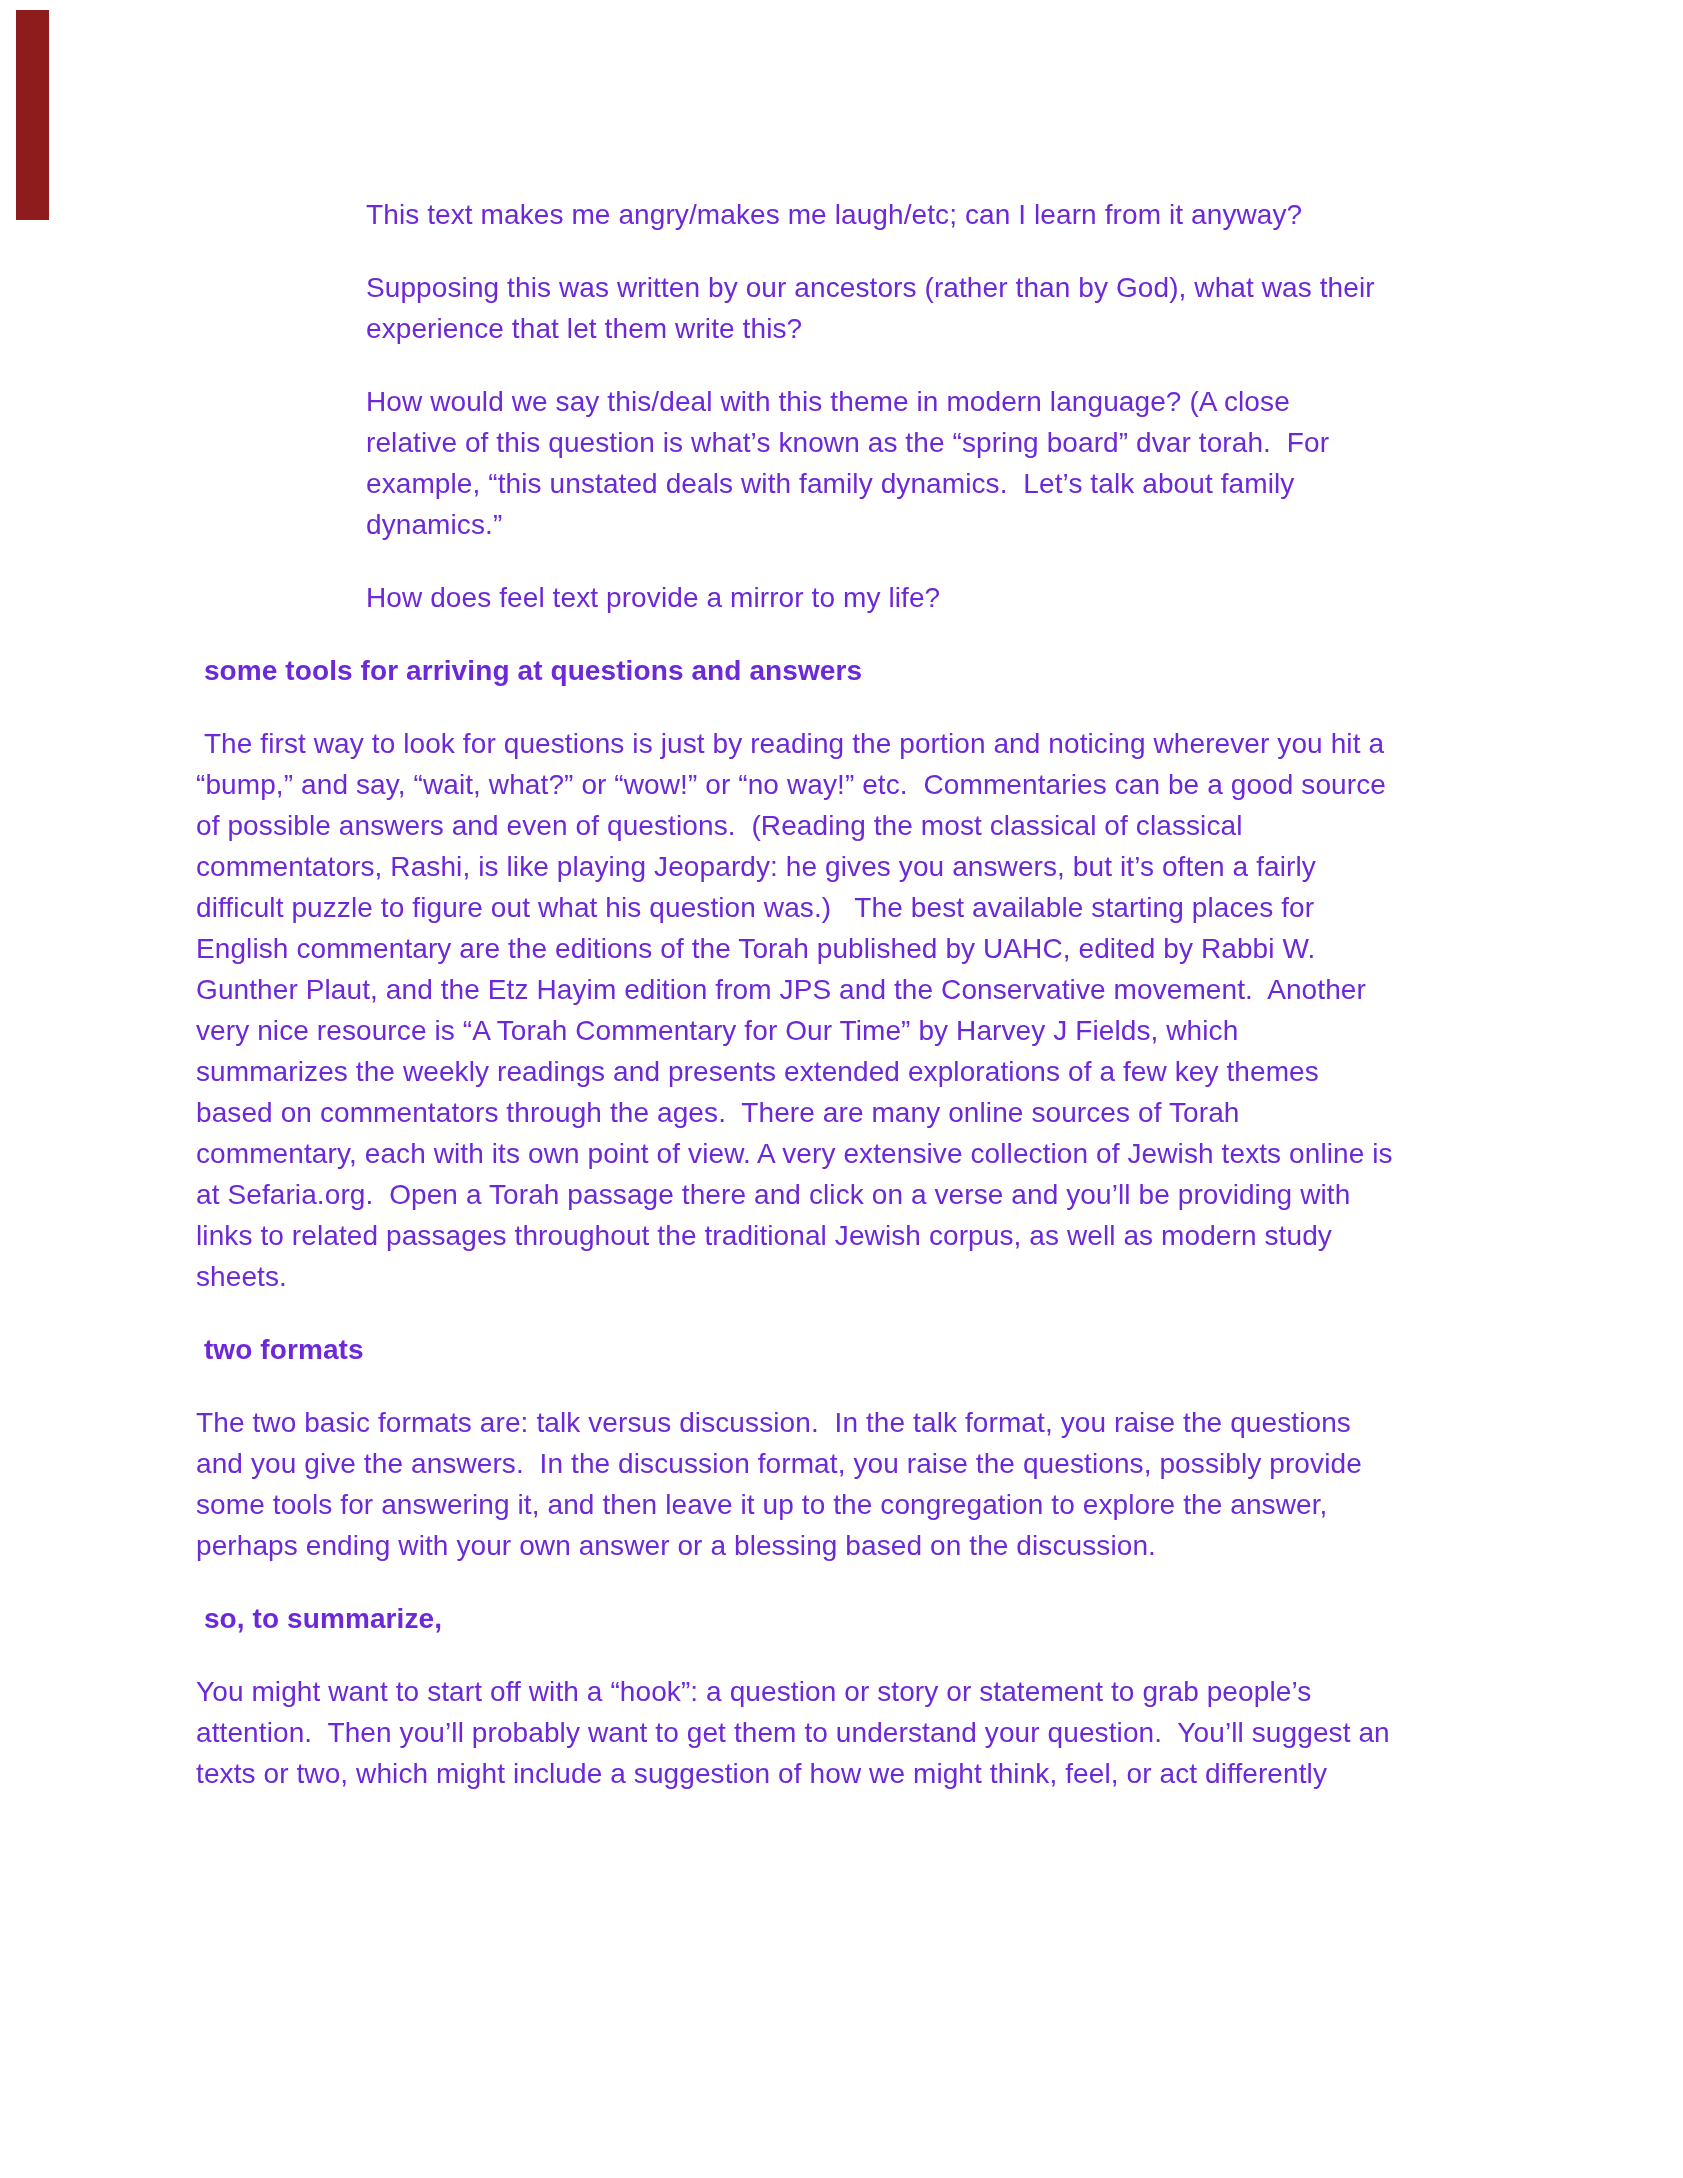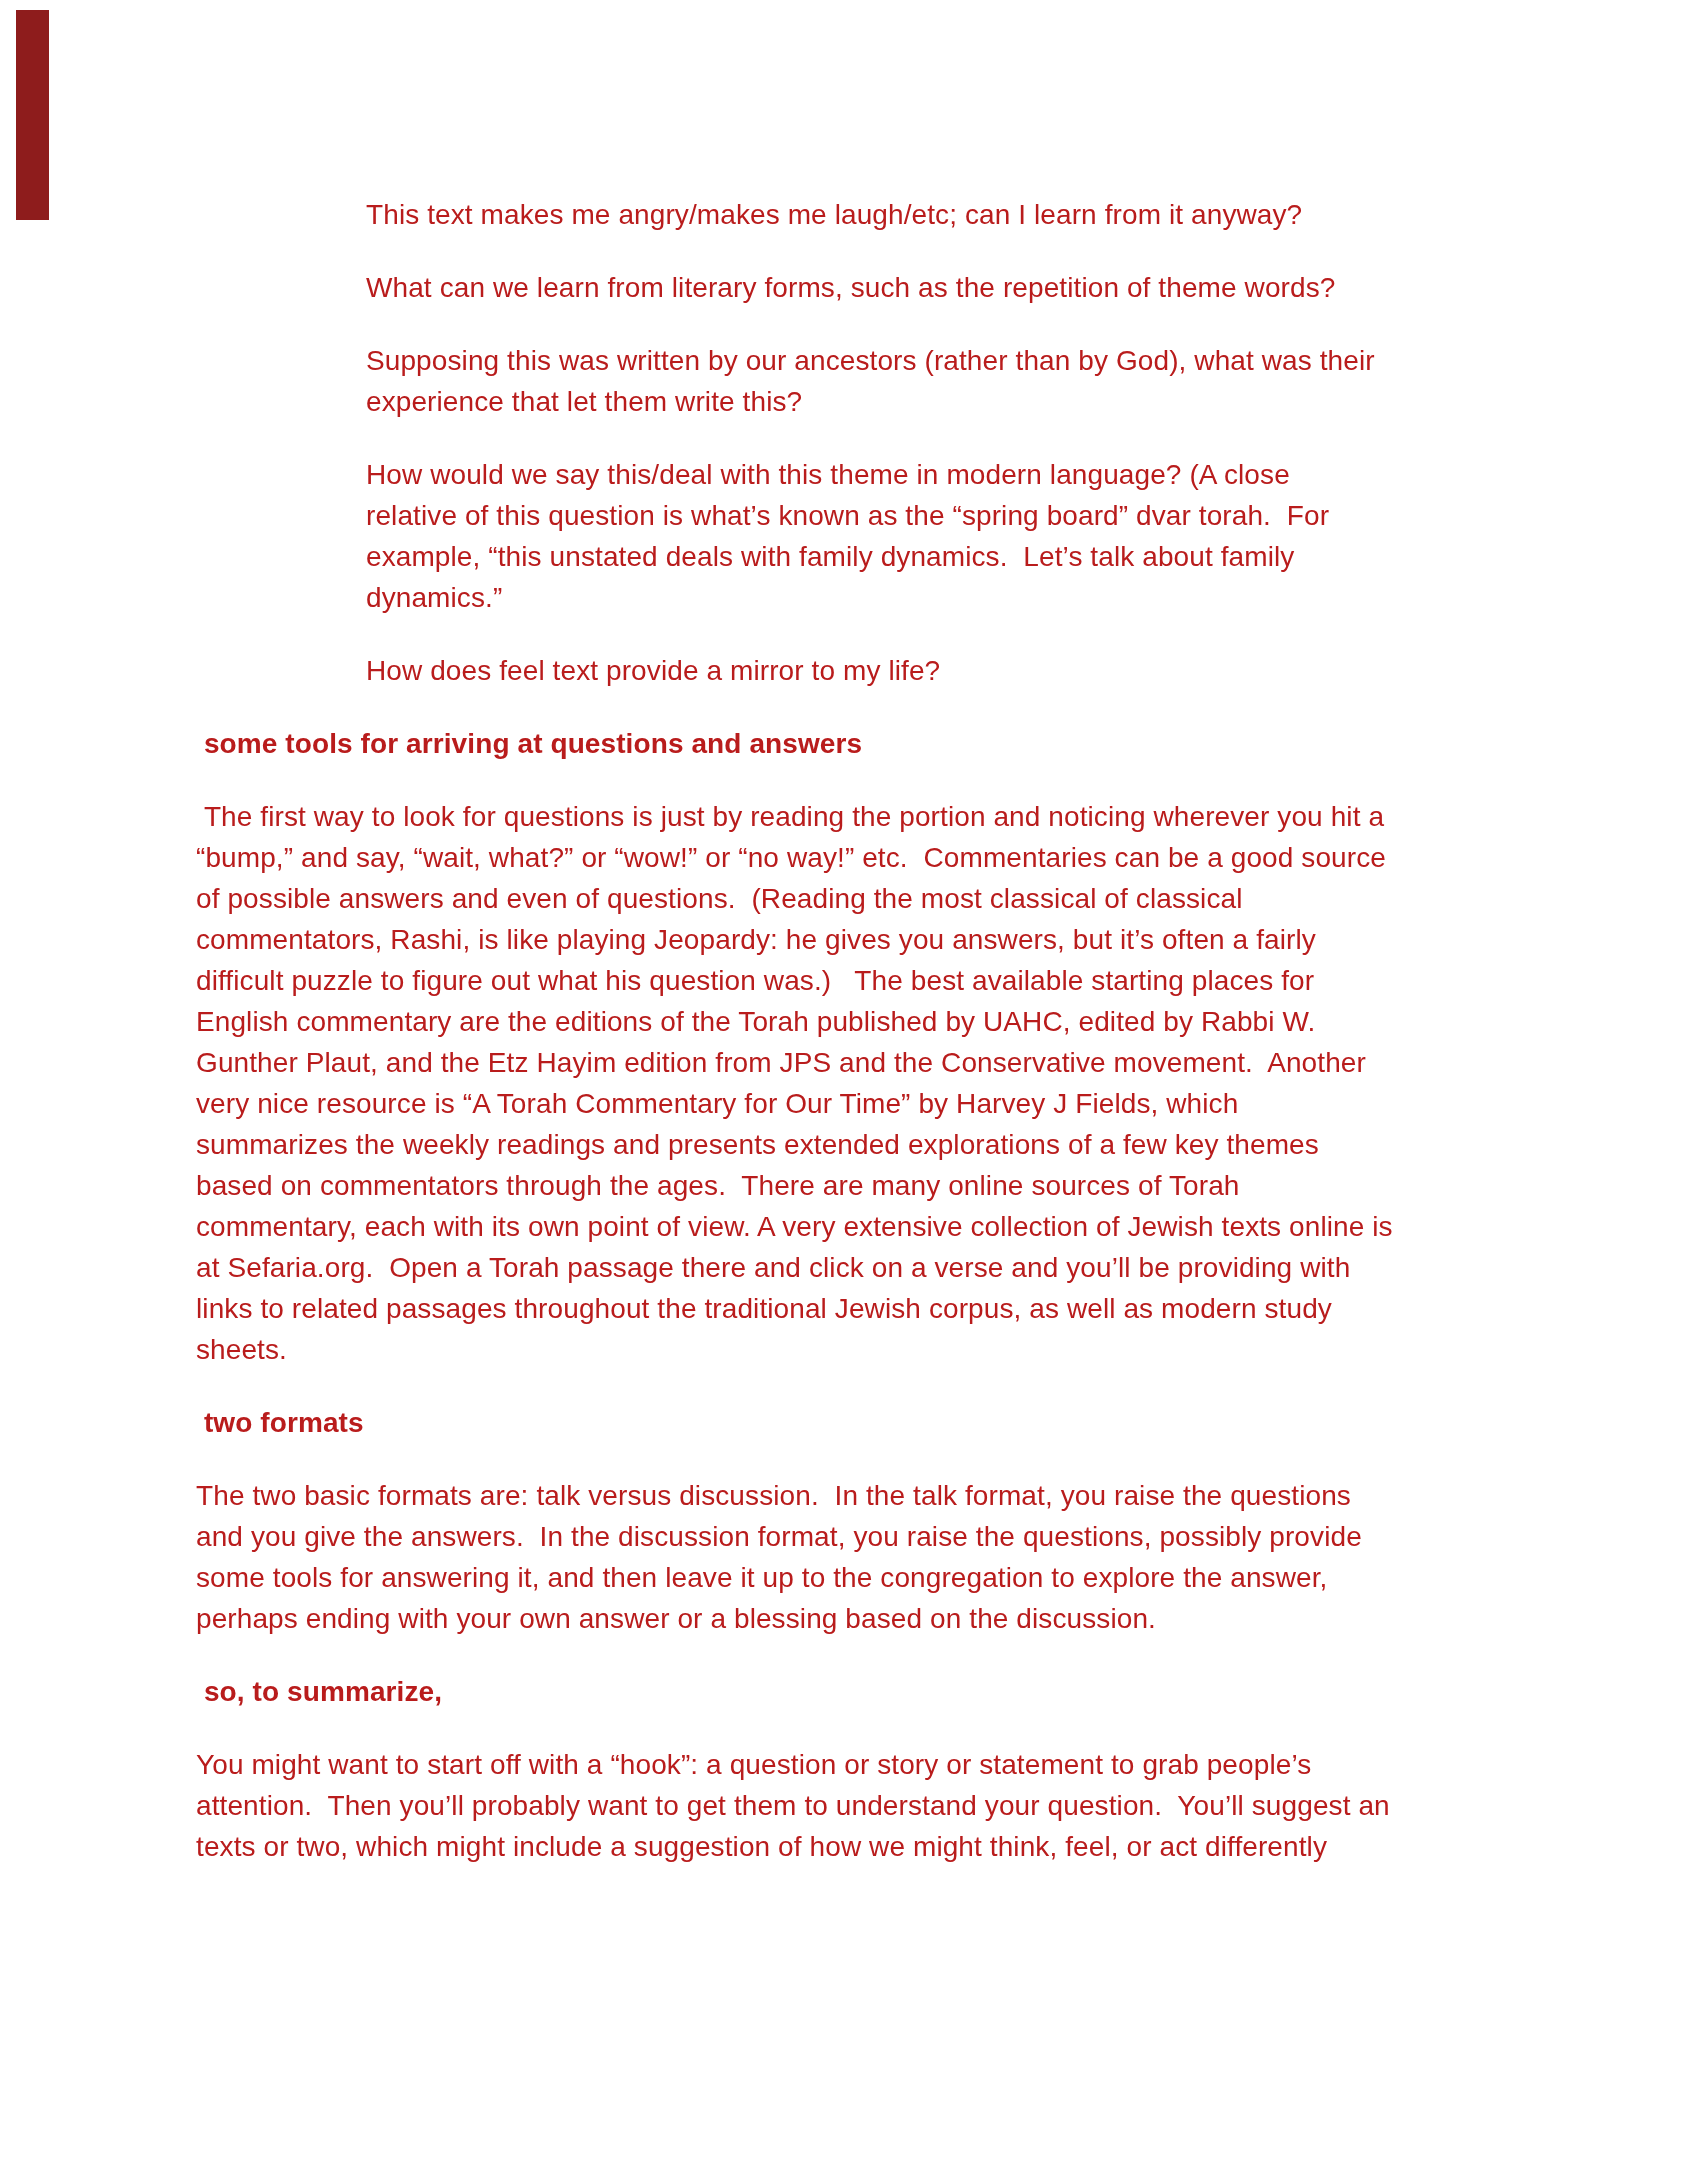--- a/index.html
+++ b/index.html
@@ -39,25 +39,24 @@
   .block.heading {
     font-weight: bold;
   }
   .block.question {
     margin-left: 170px;
   }
 </style>
 </head>
 <body>
 
-<div class="page" style="background: rgb(255, 255, 255); color: #b91c1c;">
+<div class="page" style="background: rgb(255, 255, 255); color: #6d28d9;">
   <div class="red-mark" style="background: rgb(142, 28, 28);"></div>
   <main class="doc" id="doc">
       <div class="block question">This text makes me angry/makes me laugh/etc; can I learn from it anyway?</div>
-      <div class="block question">What can we learn from literary forms, such as the repetition of theme words?</div>
       <div class="block question">Supposing this was written by our ancestors (rather than by God), what was their
 experience that let them write this?</div>
       <div class="block question">How would we say this/deal with this theme in modern language? (A close
 relative of this question is what’s known as the “spring board” dvar torah.  For
 example, “this unstated deals with family dynamics.  Let’s talk about family
 dynamics.”</div>
       <div class="block question">How does feel text provide a mirror to my life?</div>
       <div class="block heading"> some tools for arriving at questions and answers</div>
       <div class="block paragraph"> The first way to look for questions is just by reading the portion and noticing wherever you hit a
 “bump,” and say, “wait, what?” or “wow!” or “no way!” etc.  Commentaries can be a good source

